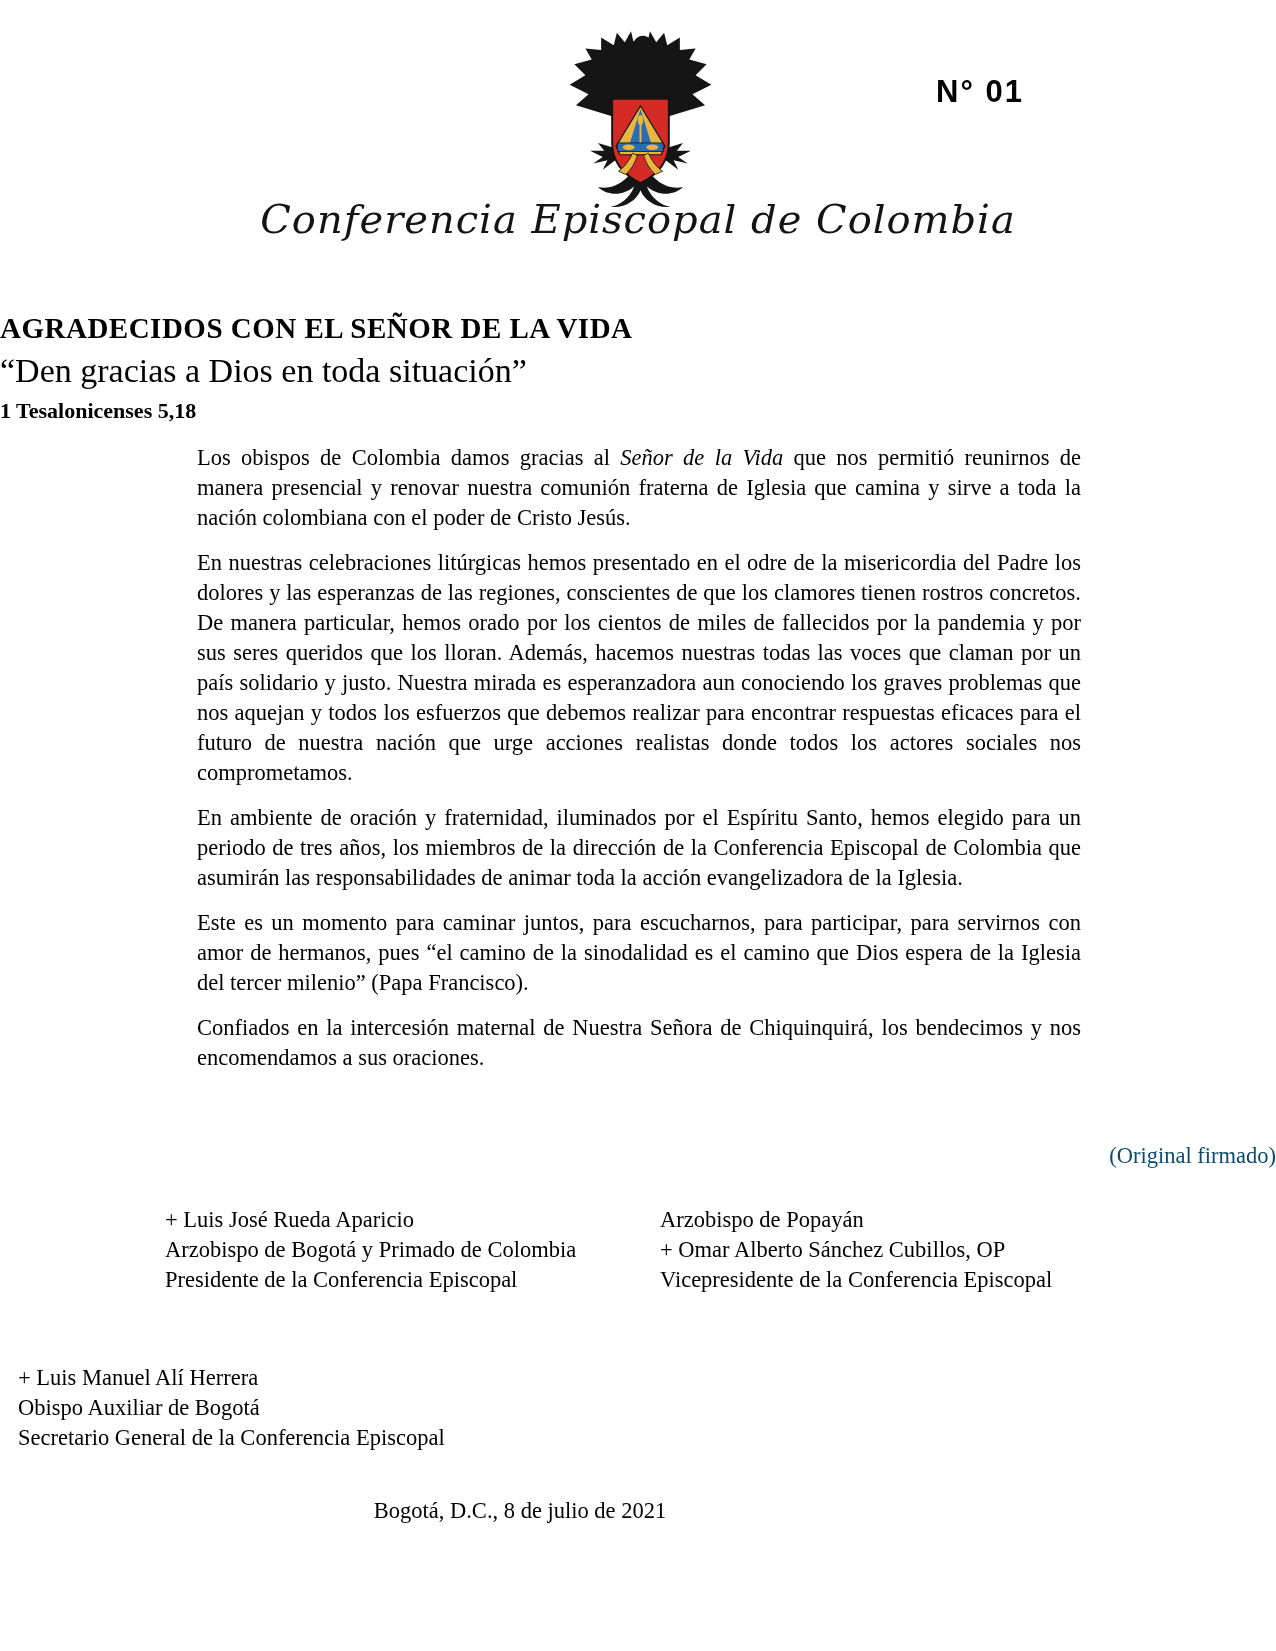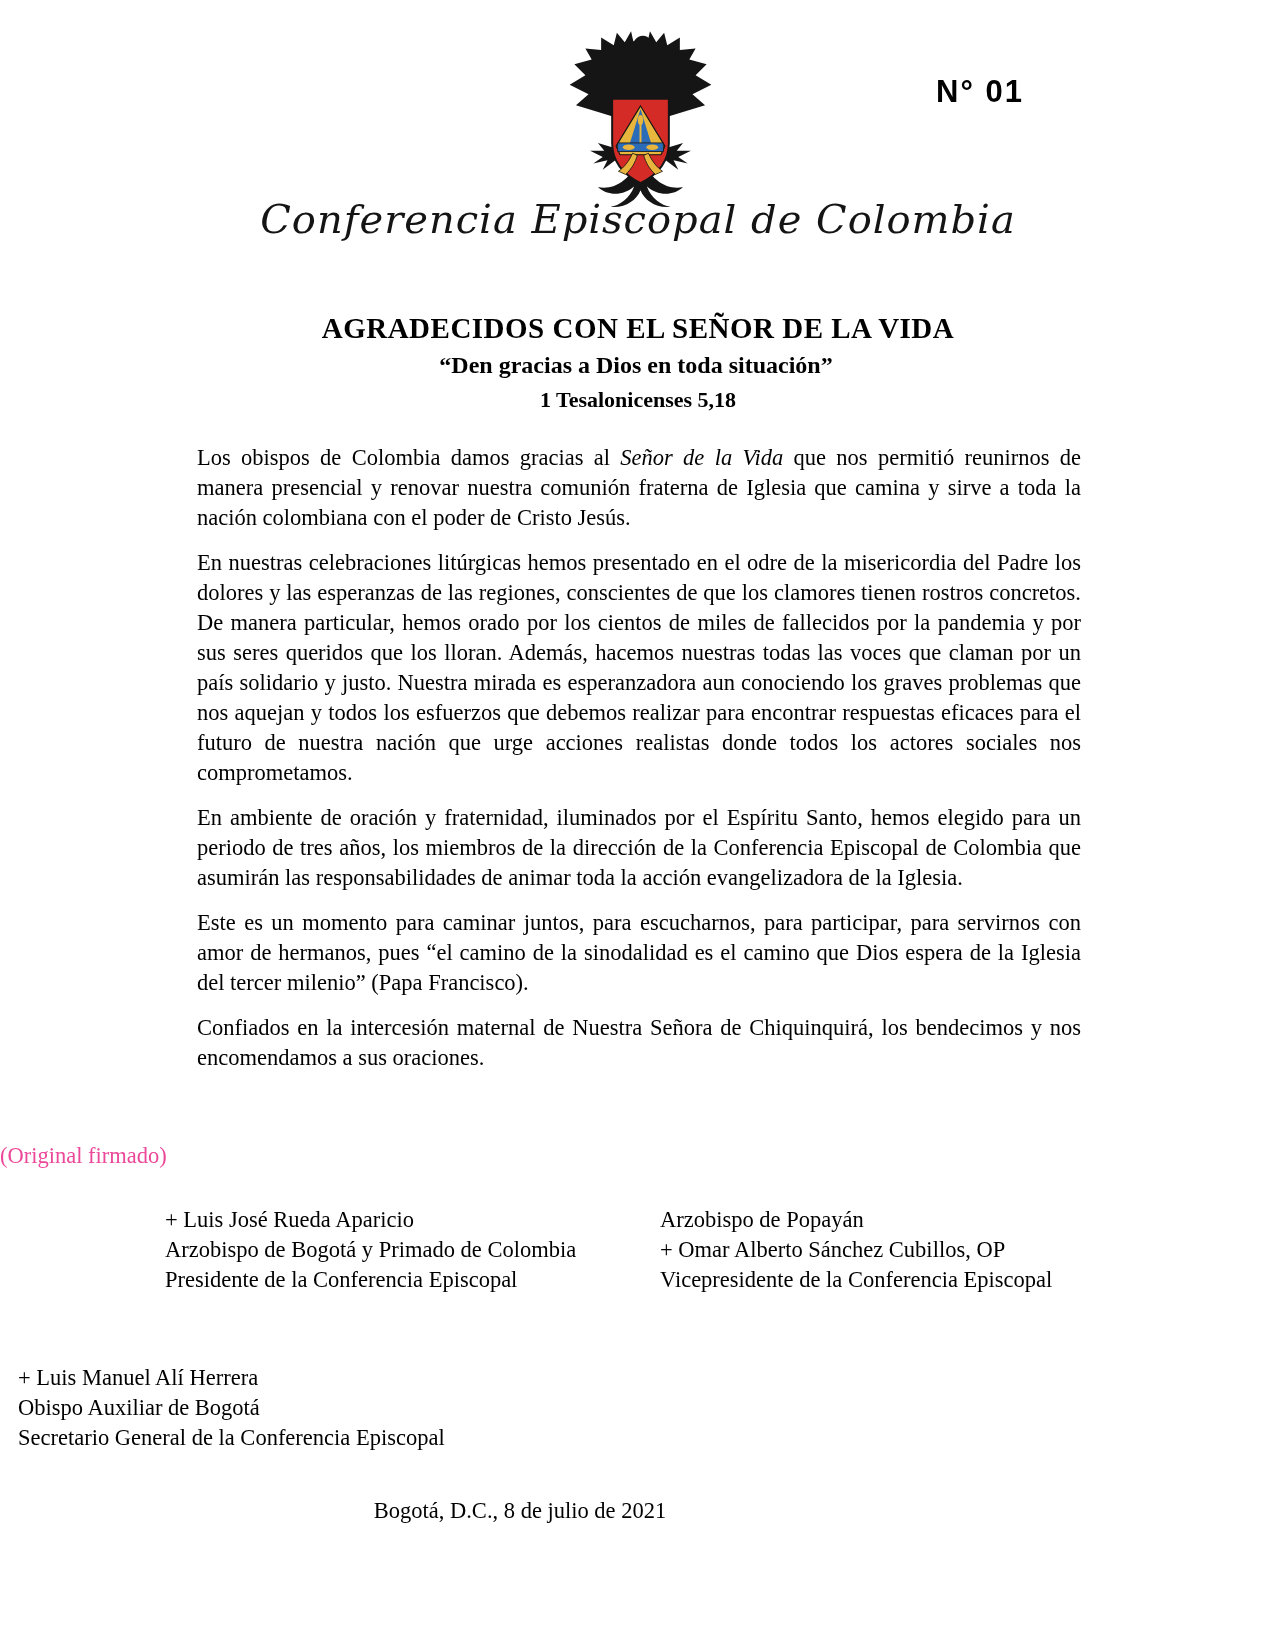--- a/index.html
+++ b/index.html
@@ -35,32 +35,32 @@
     font-family:"DejaVu Serif", serif;
     font-style:italic;
     font-size:40px;
     letter-spacing:1px;
     color:#141414;
   }
   
   .title-block{
     position:absolute;
     top:312px; left:0; width:1276px;
-    text-align:center;
+    text-align:left;
   }
   .title-block h1{
     margin:0;
     font-size:29px;
     font-weight:bold;
     letter-spacing:0.5px;
   }
   .title-block h2{
     margin:7px 4px 0 0;
-    font-size:24px;
-    font-weight:bold;
+    font-size:34px;
+    font-weight:normal;
   }
   .title-block .scripture-ref{
     margin-top:8px;
     font-size:22px;
     font-weight:bold;
   }
   
   .content{
     position:absolute;
     left:197px; top:443px;
@@ -68,23 +68,23 @@
     font-size:22.5px;
     line-height:30px;
     text-align:justify;
   }
   .content p{ margin:0 0 15px 0; }
   .content .italic{ font-style:italic; }
   
   .signed-note{
     position:absolute;
     top:1143px; left:0; width:1276px;
-    text-align:left;
+    text-align:right;
     font-size:22.5px;
-    color:#ec4899;
+    color:#0c4a6e;
   }
   .sig{
     font-size:22.5px;
     line-height:30px;
     text-align:left;
   }
   .sig-president{ position:absolute; top:1205px; left:165px; width:520px; }
   .sig-vicepresident{ position:absolute; top:1205px; left:660px; width:480px; }
   .sig-secretary{ position:absolute; top:1363px; left:18px; width:1276px; }
   .dateline{

